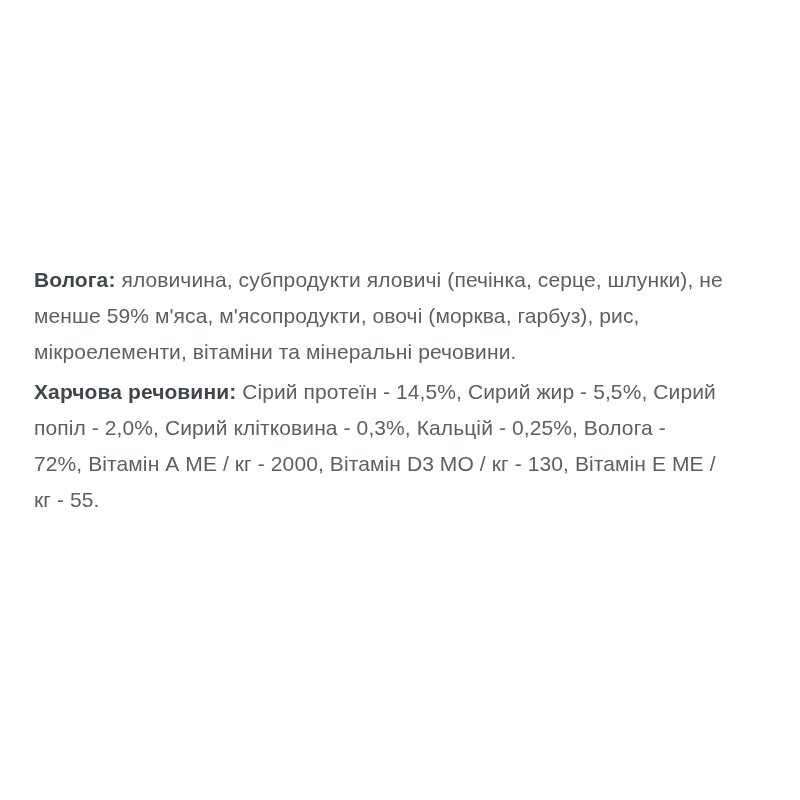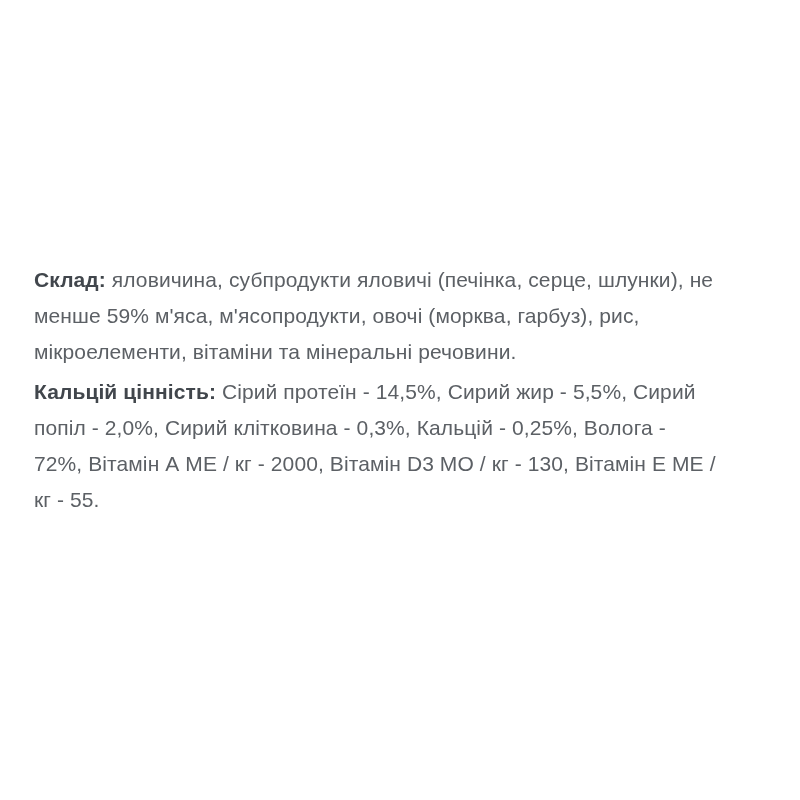--- a/index.html
+++ b/index.html
@@ -30,21 +30,21 @@
   }
   .para strong {
     font-weight: 700;
     color: var(--label-color, #41464c);
   }
 </style>
 </head>
 <body>
 
 <div class="page">
-  <p class="para"><strong>Склад:</strong><span> яловичина, субпродукти яловичі (печінка, серце, шлунки), не
+  <p class="para"><strong>Волога:</strong><span> яловичина, субпродукти яловичі (печінка, серце, шлунки), не
 менше 59% м'яса, м'ясопродукти, овочі (морква, гарбуз), рис,
 мікроелементи, вітаміни та мінеральні речовини.</span></p>
 
-  <p class="para"><strong>Кальцій цінність:</strong><span> Сірий протеїн - 14,5%, Сирий жир - 5,5%, Сирий
+  <p class="para"><strong>Харчова речовини:</strong><span> Сірий протеїн - 14,5%, Сирий жир - 5,5%, Сирий
 попіл - 2,0%, Сирий клітковина - 0,3%, Кальцій - 0,25%, Волога -
 72%, Вітамін А МЕ / кг - 2000, Вітамін D3 МО / кг - 130, Вітамін Е МЕ /
 кг - 55.</span></p>
 </div>
 
 </body></html>

